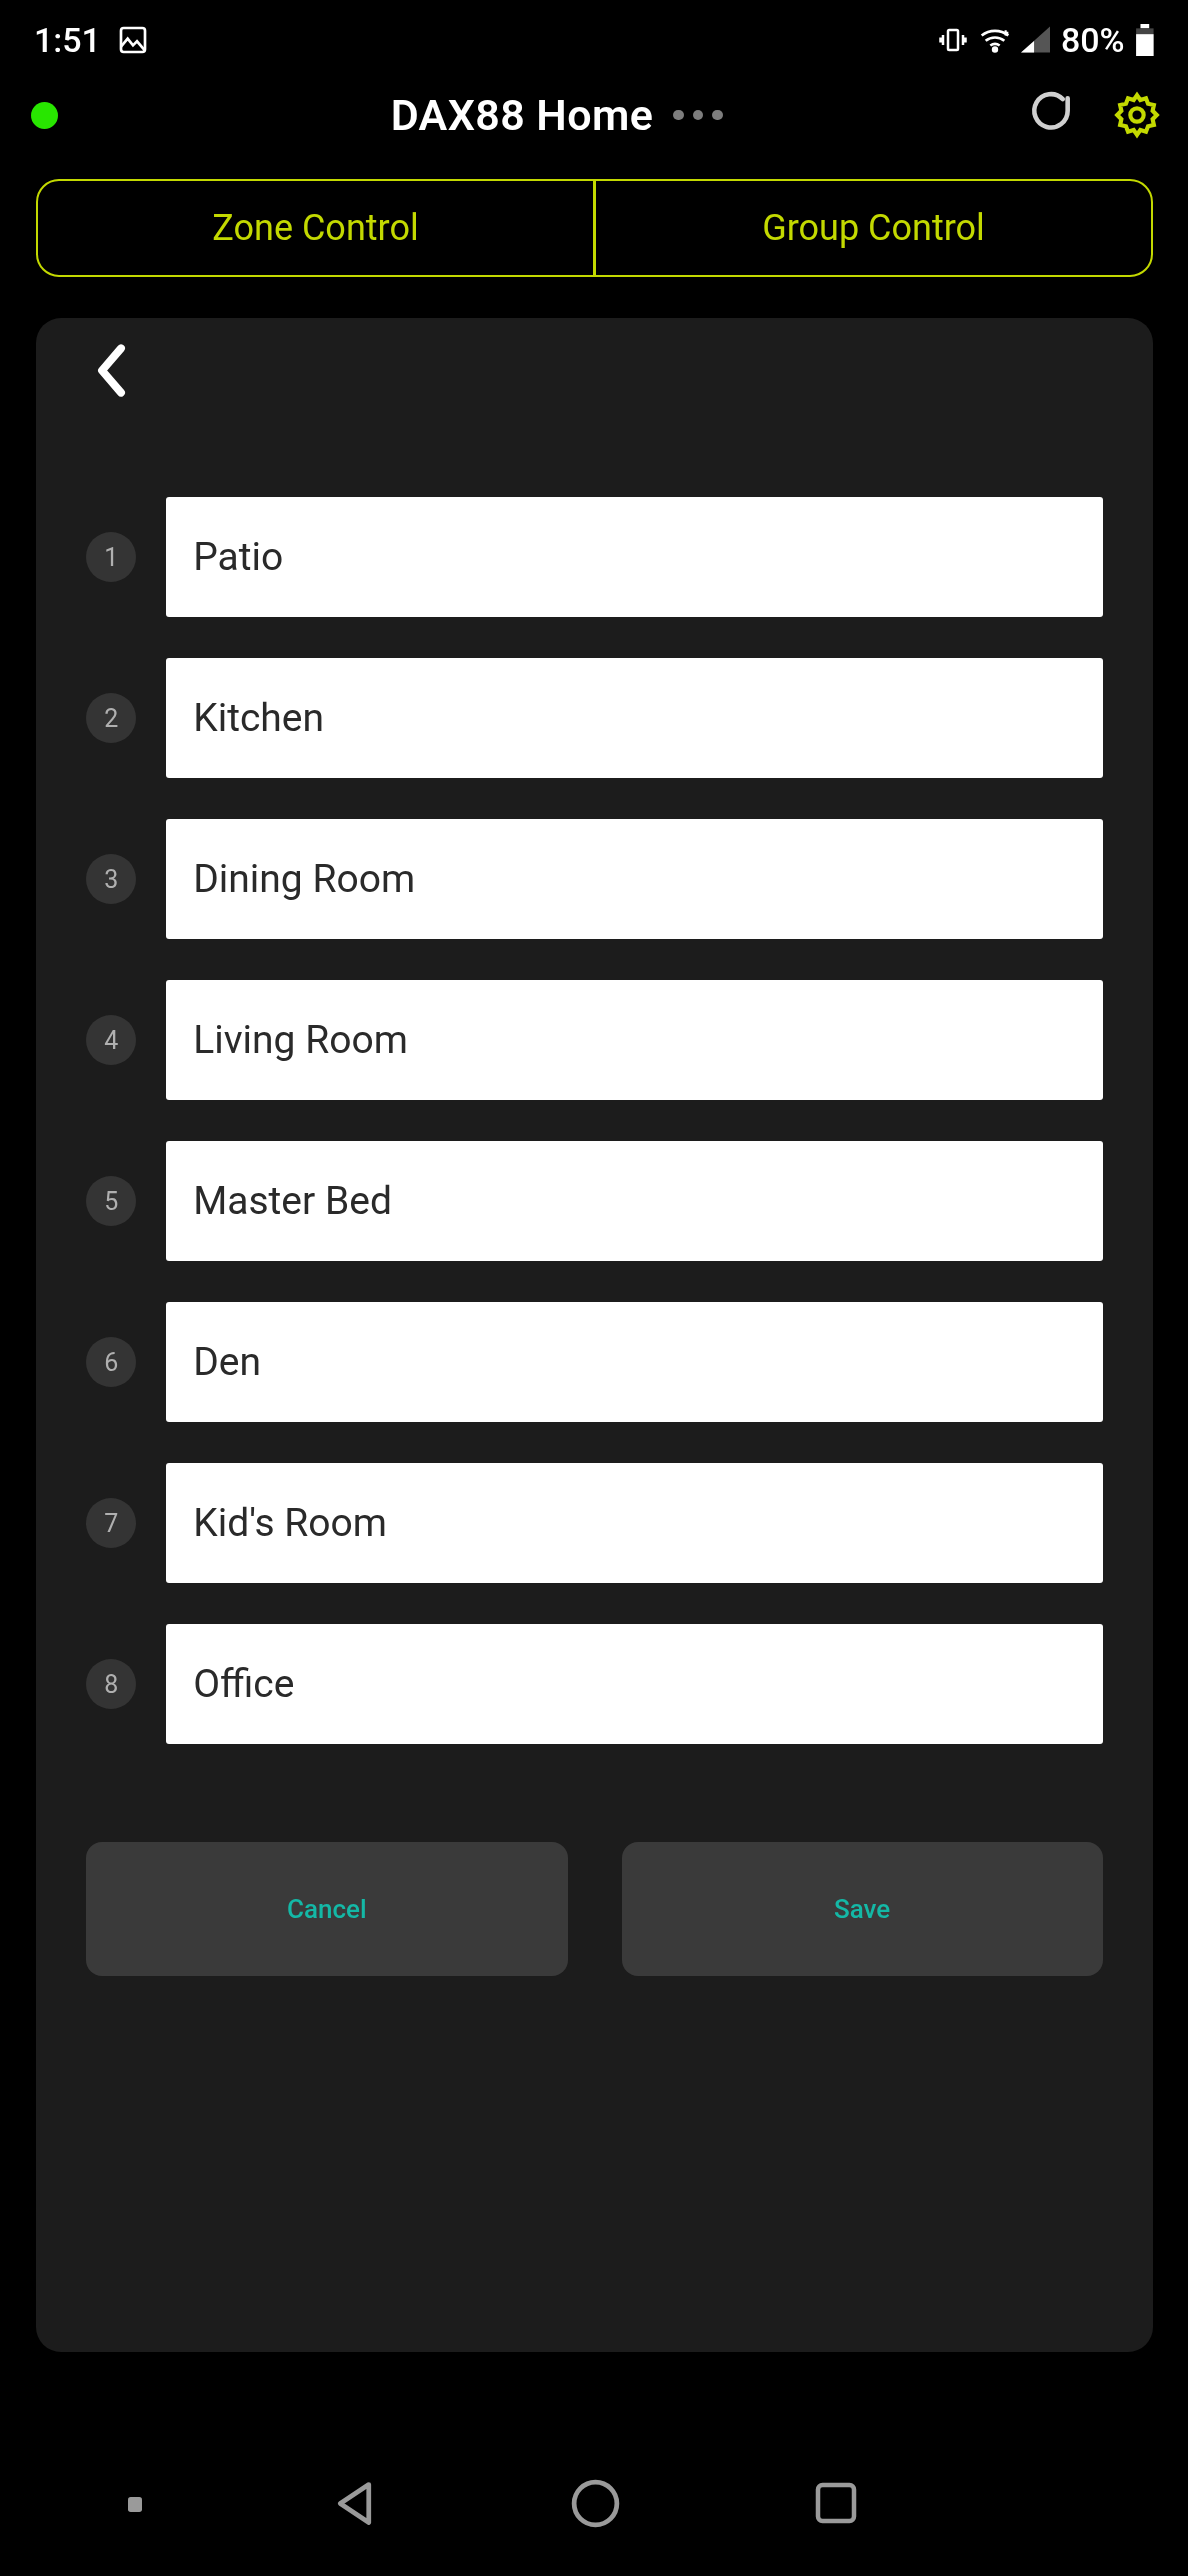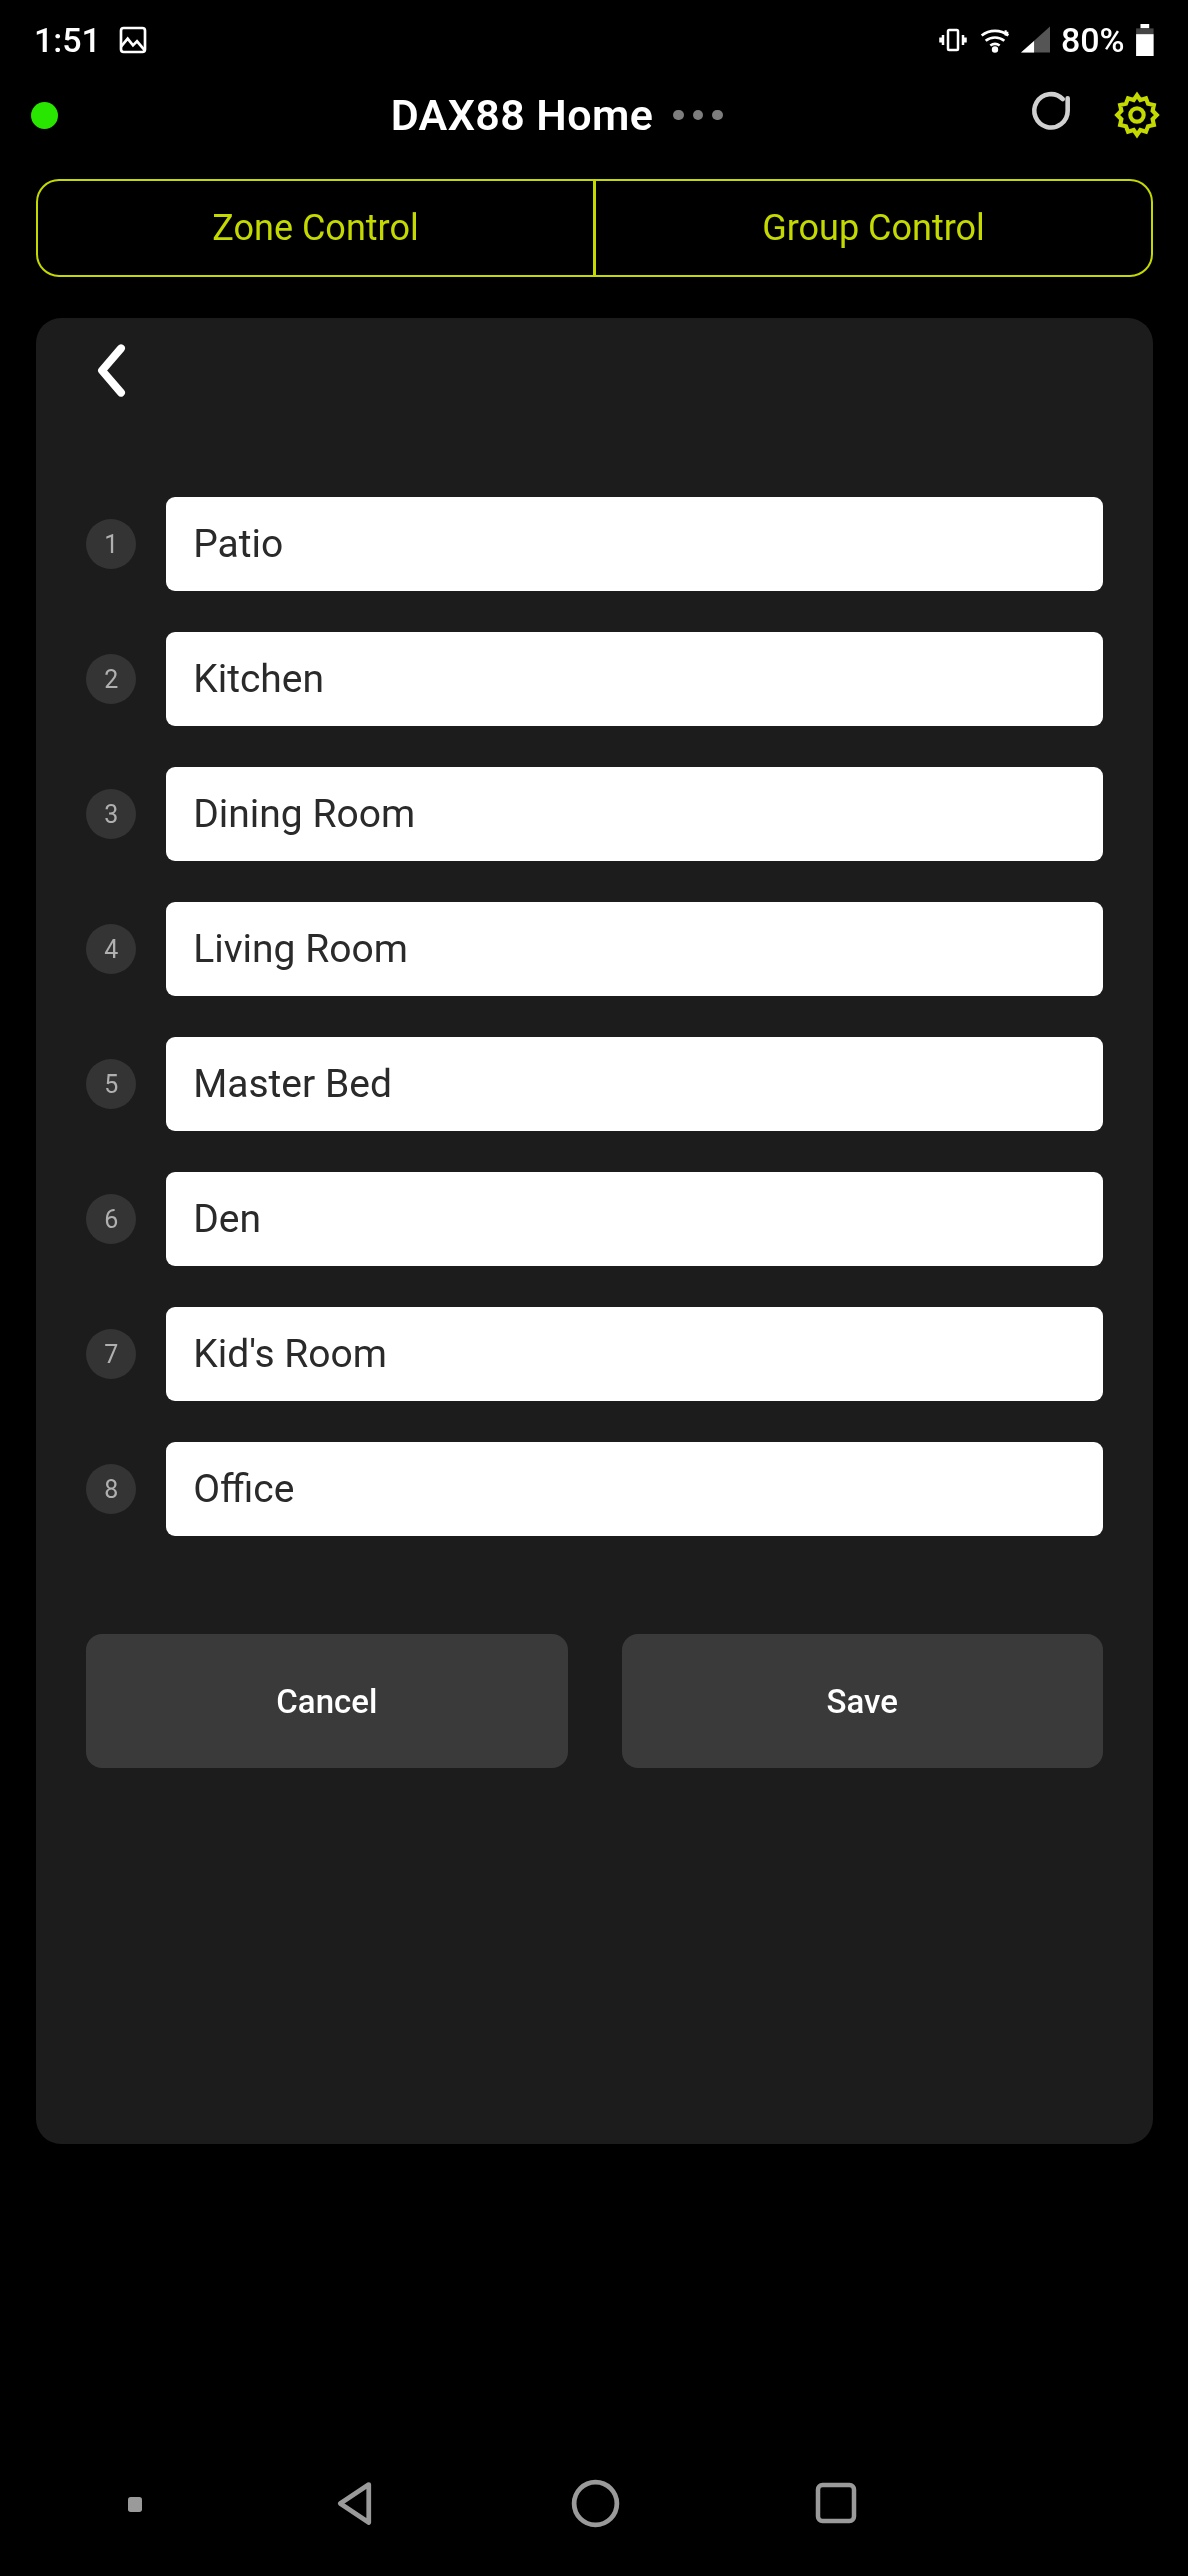--- a/index.html
+++ b/index.html
@@ -49,28 +49,28 @@
   .back-btn{position:absolute;left:12.5px;top:50%;transform:translateY(-50%);}
   .panel-title{font-size:50px;font-weight:600;margin:0 0 12.5px 0;}
   .panel-sub{font-size:32px;color:var(--dim);margin:0;}
 
   
   .rows{display:flex;flex-direction:column;gap:41px;padding:0 7.2px;}
   .row{display:flex;align-items:center;gap:30px;}
   .badge{width:50px;height:50px;border-radius:50%;background:var(--badge);
     color:var(--badge-txt);font-size:25px;display:flex;align-items:center;
     justify-content:center;flex:0 0 auto;}
-  .zone-input{flex:1;height:94px;background:var(--input-bg);color:var(--input-txt);
-    border:none;border-radius:9px;font-size:39px;padding:0 27px;outline:none;
+  .zone-input{flex:1;height:120px;background:var(--input-bg);color:var(--input-txt);
+    border:none;border-radius:3px;font-size:39px;padding:0 27px;outline:none;
     font-family:inherit;}
 
   
   .btn-row{display:flex;gap:54px;margin-top:98px;padding:0 7.2px;}
   .btn{flex:1;height:134px;border:none;border-radius:16px;background:var(--btn);
-    color:#ffffff;font-size:33px;font-weight:500;font-family:inherit;}
+    color:#14b8a6;font-size:26px;font-weight:500;font-family:inherit;}
 
   
   .nav-bar{position:absolute;left:0;right:0;bottom:0;height:143px;
     display:flex;align-items:center;justify-content:space-around;padding:0 36px;}
   .nav-dot{width:14.3px;height:14.3px;background:#9a9a9a;border-radius:2.7px;}
 </style>
 </head>
 <body>
 
 <div class="status-bar">

